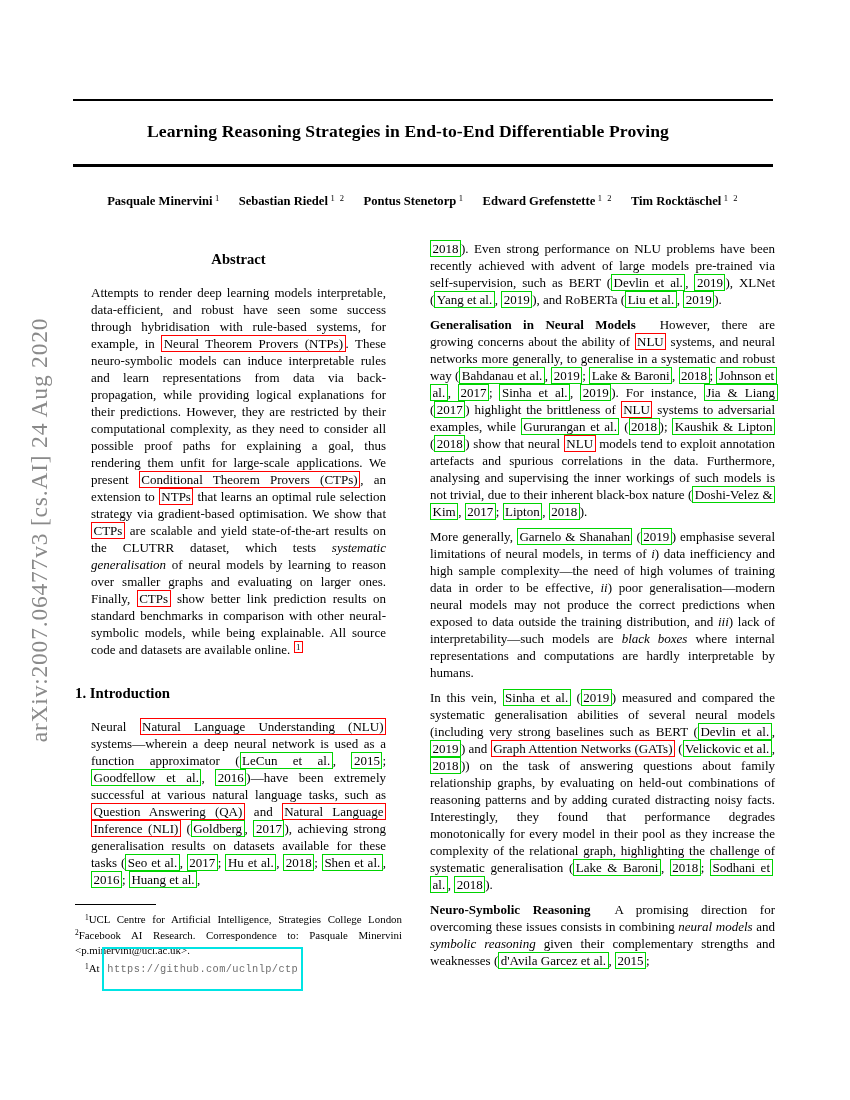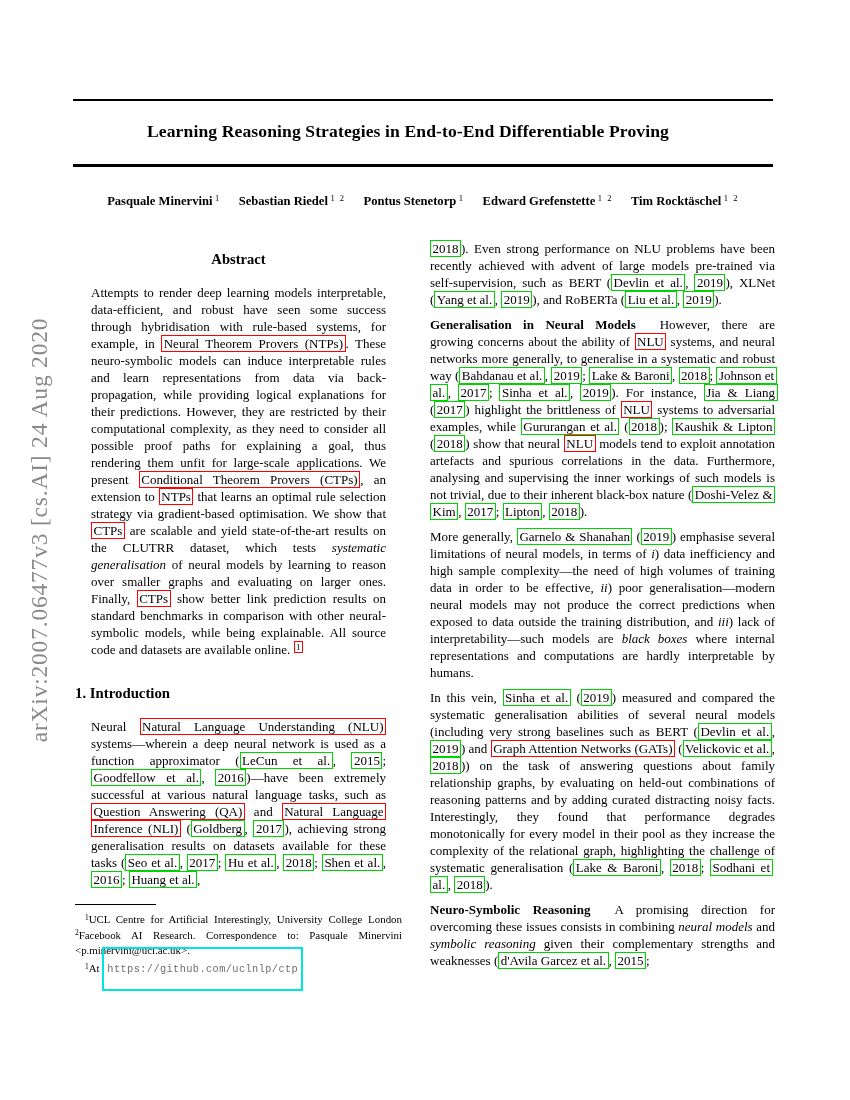--- a/index.html
+++ b/index.html
@@ -51,21 +51,21 @@
 <div class="title">Learning Reasoning Strategies in End-to-End Differentiable Proving</div>
 <div class="rule-mid"></div>
 <div class="authors"><span class="author"><span>Pasquale Minervini</span><span class="asup">1</span></span><span class="author"><span>Sebastian Riedel</span><span class="asup">1 2</span></span><span class="author"><span>Pontus Stenetorp</span><span class="asup">1</span></span><span class="author"><span>Edward Grefenstette</span><span class="asup">1 2</span></span><span class="author"><span>Tim Rocktäschel</span><span class="asup">1 2</span></span></div>
 
 <div class="col-left">
   <div class="abs-head">Abstract</div>
   <p class="body abs-body"><span>Attempts to render deep learning models interpretable, data-efficient, and robust have seen some success through hybridisation with rule-based systems, for example, in </span><span class="seg-rb">Neural Theorem Provers (NTPs)</span><span>. These neuro-symbolic models can induce interpretable rules and learn representations from data via back-propagation, while providing logical explanations for their predictions. However, they are restricted by their computational complexity, as they need to consider all possible proof paths for explaining a goal, thus rendering them unfit for large-scale applications. We present </span><span class="seg-rb">Conditional Theorem Provers (CTPs)</span><span>, an extension to </span><span class="seg-rb">NTPs</span><span> that learns an optimal rule selection strategy via gradient-based optimisation. We show that </span><span class="seg-rb">CTPs</span><span> are scalable and yield state-of-the-art results on the CLUTRR dataset, which tests </span><span class="seg-i">systematic generalisation</span><span> of neural models by learning to reason over smaller graphs and evaluating on larger ones. Finally, </span><span class="seg-rb">CTPs</span><span> show better link prediction results on standard benchmarks in comparison with other neural-symbolic models, while being explainable. All source code and datasets are available online. </span><span class="seg-rb seg-sup">1</span></p>
   <div class="intro-head">1. Introduction</div>
   <p class="body"><span>Neural </span><span class="seg-rb">Natural Language Understanding (NLU)</span><span> systems—wherein a deep neural network is used as a function approximator (</span><span class="seg-gb">LeCun et al.</span><span>, </span><span class="seg-gb">2015</span><span>; </span><span class="seg-gb">Goodfellow et al.</span><span>, </span><span class="seg-gb">2016</span><span>)—have been extremely successful at various natural language tasks, such as </span><span class="seg-rb">Question Answering (QA)</span><span> and </span><span class="seg-rb">Natural Language Inference (NLI)</span><span> (</span><span class="seg-gb">Goldberg</span><span>, </span><span class="seg-gb">2017</span><span>), achieving strong generalisation results on datasets available for these tasks (</span><span class="seg-gb">Seo et al.</span><span>, </span><span class="seg-gb">2017</span><span>; </span><span class="seg-gb">Hu et al.</span><span>, </span><span class="seg-gb">2018</span><span>; </span><span class="seg-gb">Shen et al.</span><span>, </span><span class="seg-gb">2016</span><span>; </span><span class="seg-gb">Huang et al.</span><span>,</span></p>
   <div class="fnrule"></div>
-  <p class="fn"><span class="seg-sup">1</span><span>UCL Centre for Artificial Interestingly, University College London </span><span class="seg-sup">2</span><span>Facebook AI Research. Correspondence to: Pasquale Minervini &lt;p.minervini@ucl.ac.uk&gt;.</span></p>
+  <p class="fn"><span class="seg-sup">1</span><span>UCL Centre for Artificial Intelligence, Strategies College London </span><span class="seg-sup">2</span><span>Facebook AI Research. Correspondence to: Pasquale Minervini &lt;p.minervini@ucl.ac.uk&gt;.</span></p>
   <p class="fn url"><span class="seg-sup">1</span><span>At </span><span class="seg-cb seg-tt">https://github.com/uclnlp/ctp</span></p>
 </div>
 
 <div class="col-right">
   <p class="body"><span class="seg-gb">2018</span><span>). Even strong performance on NLU problems have been recently achieved with advent of large models pre-trained via self-supervision, such as BERT (</span><span class="seg-gb">Devlin et al.</span><span>, </span><span class="seg-gb">2019</span><span>), XLNet (</span><span class="seg-gb">Yang et al.</span><span>, </span><span class="seg-gb">2019</span><span>), and RoBERTa (</span><span class="seg-gb">Liu et al.</span><span>, </span><span class="seg-gb">2019</span><span>).</span></p>
   <p class="body"><span class="seg-b seg-hsp">Generalisation in Neural Models</span><span>However, there are growing concerns about the ability of </span><span class="seg-rb">NLU</span><span> systems, and neural networks more generally, to generalise in a systematic and robust way (</span><span class="seg-gb">Bahdanau et al.</span><span>, </span><span class="seg-gb">2019</span><span>; </span><span class="seg-gb">Lake &amp; Baroni</span><span>, </span><span class="seg-gb">2018</span><span>; </span><span class="seg-gb">Johnson et al.</span><span>, </span><span class="seg-gb">2017</span><span>; </span><span class="seg-gb">Sinha et al.</span><span>, </span><span class="seg-gb">2019</span><span>). For instance, </span><span class="seg-gb">Jia &amp; Liang</span><span> (</span><span class="seg-gb">2017</span><span>) highlight the brittleness of </span><span class="seg-rb">NLU</span><span> systems to adversarial examples, while </span><span class="seg-gb">Gururangan et al.</span><span> (</span><span class="seg-gb">2018</span><span>); </span><span class="seg-gb">Kaushik &amp; Lipton</span><span> (</span><span class="seg-gb">2018</span><span>) show that neural </span><span class="seg-rb">NLU</span><span> models tend to exploit annotation artefacts and spurious correlations in the data. Furthermore, analysing and supervising the inner workings of such models is not trivial, due to their inherent black-box nature (</span><span class="seg-gb">Doshi-Velez &amp; Kim</span><span>, </span><span class="seg-gb">2017</span><span>; </span><span class="seg-gb">Lipton</span><span>, </span><span class="seg-gb">2018</span><span>).</span></p>
   <p class="body"><span>More generally, </span><span class="seg-gb">Garnelo &amp; Shanahan</span><span> (</span><span class="seg-gb">2019</span><span>) emphasise several limitations of neural models, in terms of </span><span class="seg-i">i</span><span>) data inefficiency and high sample complexity—the need of high volumes of training data in order to be effective, </span><span class="seg-i">ii</span><span>) poor generalisation—modern neural models may not produce the correct predictions when exposed to data outside the training distribution, and </span><span class="seg-i">iii</span><span>) lack of interpretability—such models are </span><span class="seg-i">black boxes</span><span> where internal representations and computations are hardly interpretable by humans.</span></p>
   <p class="body"><span>In this vein, </span><span class="seg-gb">Sinha et al.</span><span> (</span><span class="seg-gb">2019</span><span>) measured and compared the systematic generalisation abilities of several neural models (including very strong baselines such as BERT (</span><span class="seg-gb">Devlin et al.</span><span>, </span><span class="seg-gb">2019</span><span>) and </span><span class="seg-rb">Graph Attention Networks (GATs)</span><span> (</span><span class="seg-gb">Velickovic et al.</span><span>, </span><span class="seg-gb">2018</span><span>)) on the task of answering questions about family relationship graphs, by evaluating on held-out combinations of reasoning patterns and by adding curated distracting noisy facts. Interestingly, they found that performance degrades monotonically for every model in their pool as they increase the complexity of the relational graph, highlighting the challenge of systematic generalisation (</span><span class="seg-gb">Lake &amp; Baroni</span><span>, </span><span class="seg-gb">2018</span><span>; </span><span class="seg-gb">Sodhani et al.</span><span>, </span><span class="seg-gb">2018</span><span>).</span></p>
   <p class="body"><span class="seg-b seg-hsp">Neuro-Symbolic Reasoning</span><span>A promising direction for overcoming these issues consists in combining </span><span class="seg-i">neural models</span><span> and </span><span class="seg-i">symbolic reasoning</span><span> given their complementary strengths and weaknesses (</span><span class="seg-gb">d'Avila Garcez et al.</span><span>, </span><span class="seg-gb">2015</span><span>;</span></p>
 </div>

